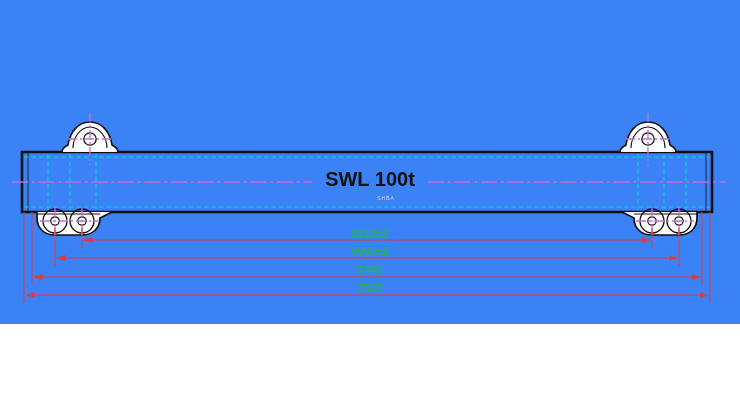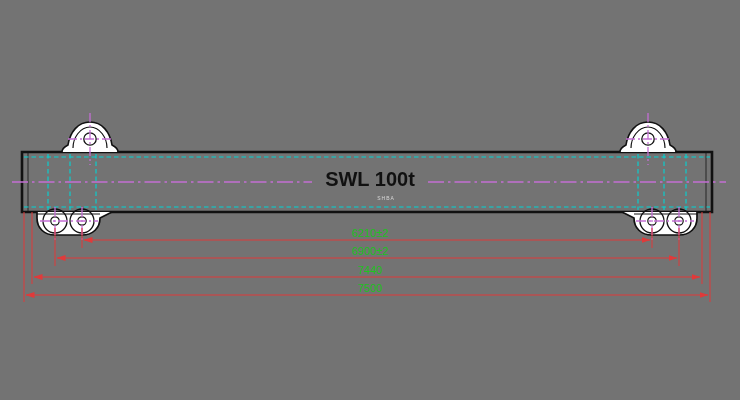--- a/index.html
+++ b/index.html
@@ -9,22 +9,22 @@
   }
   body {
     width: 740px;
     height: 400px;
     overflow: hidden;
     font-family: "Liberation Sans", sans-serif;
   }
   #drawing-root {
     position: relative;
     width: 740px;
-    height: 400px;
-    background: #737373;
+    height: 324px;
+    background: #3b82f6;
   }
   svg#cad-canvas {
     display: block;
     width: 740px;
     height: 400px;
   }
   .swl-text {
     font-family: "Liberation Sans", sans-serif;
     font-size: 20px;
     font-weight: bold;

